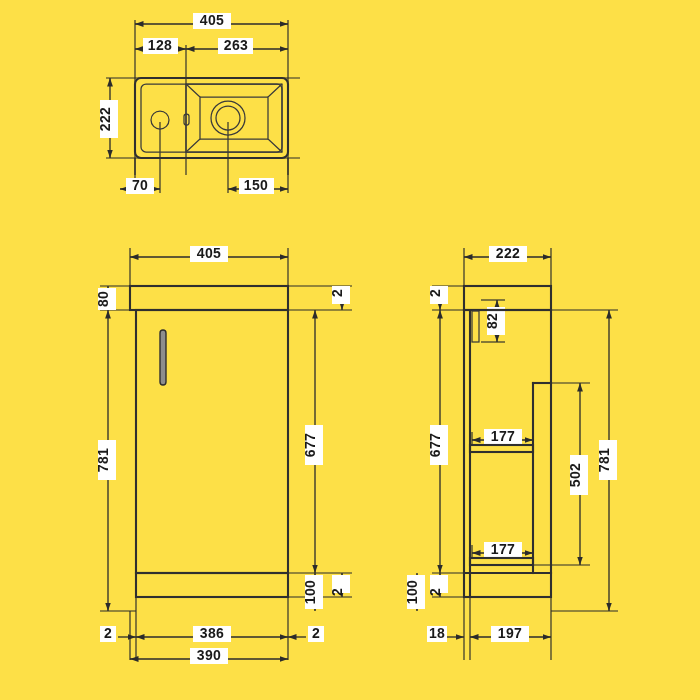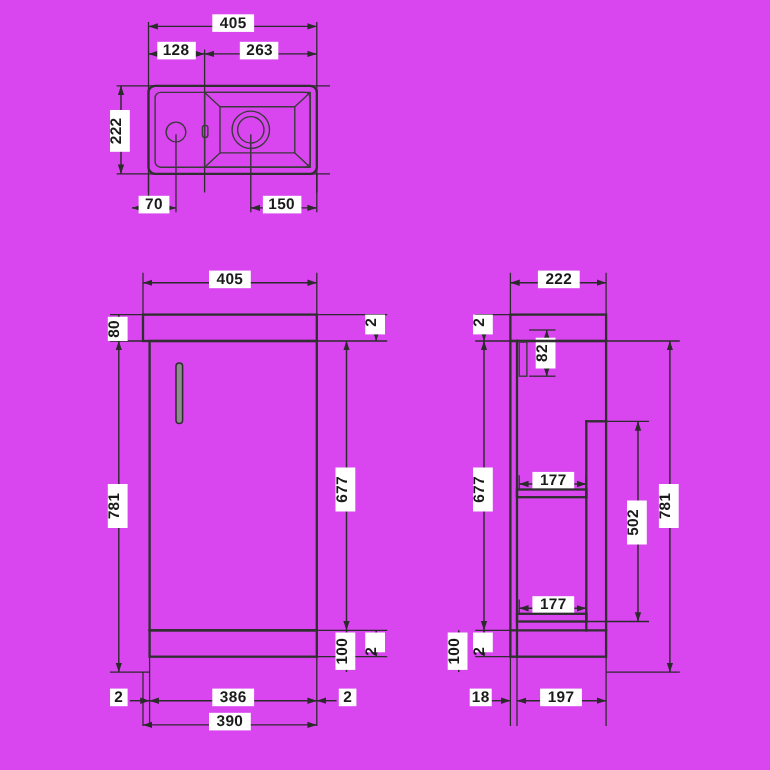--- a/index.html
+++ b/index.html
@@ -8,21 +8,21 @@
     padding: 0;
     background: #ffffff;
   }
   body {
     font-family: "Liberation Sans", sans-serif;
   }
   #drawing-root {
     position: relative;
     width: 700px;
     height: 700px;
-    background: #d946ef;
+    background: #fde047;
     overflow: hidden;
   }
   svg#cad {
     display: block;
     width: 700px;
     height: 700px;
   }
   .obj {
     fill: none;
     stroke: #2f2f2f;

